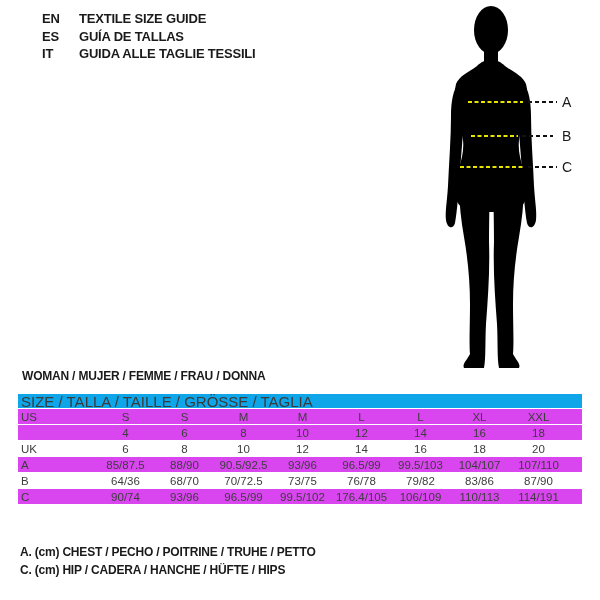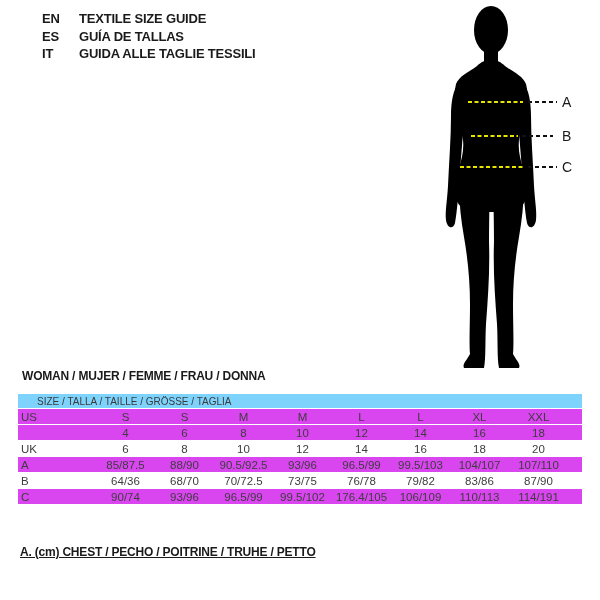--- a/index.html
+++ b/index.html
@@ -18,30 +18,30 @@
   .marker-a{left:127px;top:92px;}
   .marker-b{left:127px;top:126px;}
   .marker-c{left:127px;top:157px;}
 
   
   .section-title{position:absolute;left:22px;top:369px;font-size:12px;font-weight:700;letter-spacing:-0.2px;}
 
   
   .size-table{position:absolute;left:18px;top:394px;width:564px;font-size:11.5px;color:#3d3d3d;}
   .t-row{display:flex;align-items:center;height:16px;border-bottom:1px solid #ffffff;box-sizing:border-box;}
-  .t-header{height:15px;background:#7dd3fc;color:#3a3a3a;font-size:10px;padding-left:16px;}
+  .t-header{height:15px;background:#0ea5e9;color:#3a3a3a;font-size:15px;}
   .t-header .t-label{width:auto;}
   .t-row.shaded{background:#d946ef;}
   .t-label{width:78px;padding-left:3px;box-sizing:border-box;text-align:left;flex:none;}
   .t-cell{flex:1;text-align:center;}
   .t-spacer{width:14px;flex:none;}
 
   
   .legend{position:absolute;left:20px;top:544px;}
-  .legend-row{line-height:17.5px;font-size:12px;font-weight:700;letter-spacing:-0.2px;white-space:nowrap;text-decoration:underline;}
+  .legend-row{line-height:17.5px;font-size:12px;font-weight:700;letter-spacing:-0.2px;white-space:nowrap;}
 </style>
 </head>
 <body>
 
 <div id="page">
 
   <div class="lang-block">
       <div class="lang-row"><span class="lang-code">EN</span><span>TEXTILE SIZE GUIDE</span></div>
       <div class="lang-row"><span class="lang-code">ES</span><span>GUÍA DE TALLAS</span></div>
       <div class="lang-row"><span class="lang-code">IT</span><span>GUIDA ALLE TAGLIE TESSILI</span></div>
@@ -149,15 +149,16 @@
           <span class="t-cell">106/109</span>
           <span class="t-cell">110/113</span>
           <span class="t-cell">114/191</span>
           <span class="t-spacer"></span>
         </div>
       </div>
   </div>
 
   <div class="legend">
       <div class="legend-row">A. (cm) CHEST / PECHO / POITRINE / TRUHE / PETTO</div>
+      <div class="legend-row">C. (cm) HIP / CADERA / HANCHE / HÜFTE / HIPS</div>
     </div>
 
 </div>
 
 </body></html>

